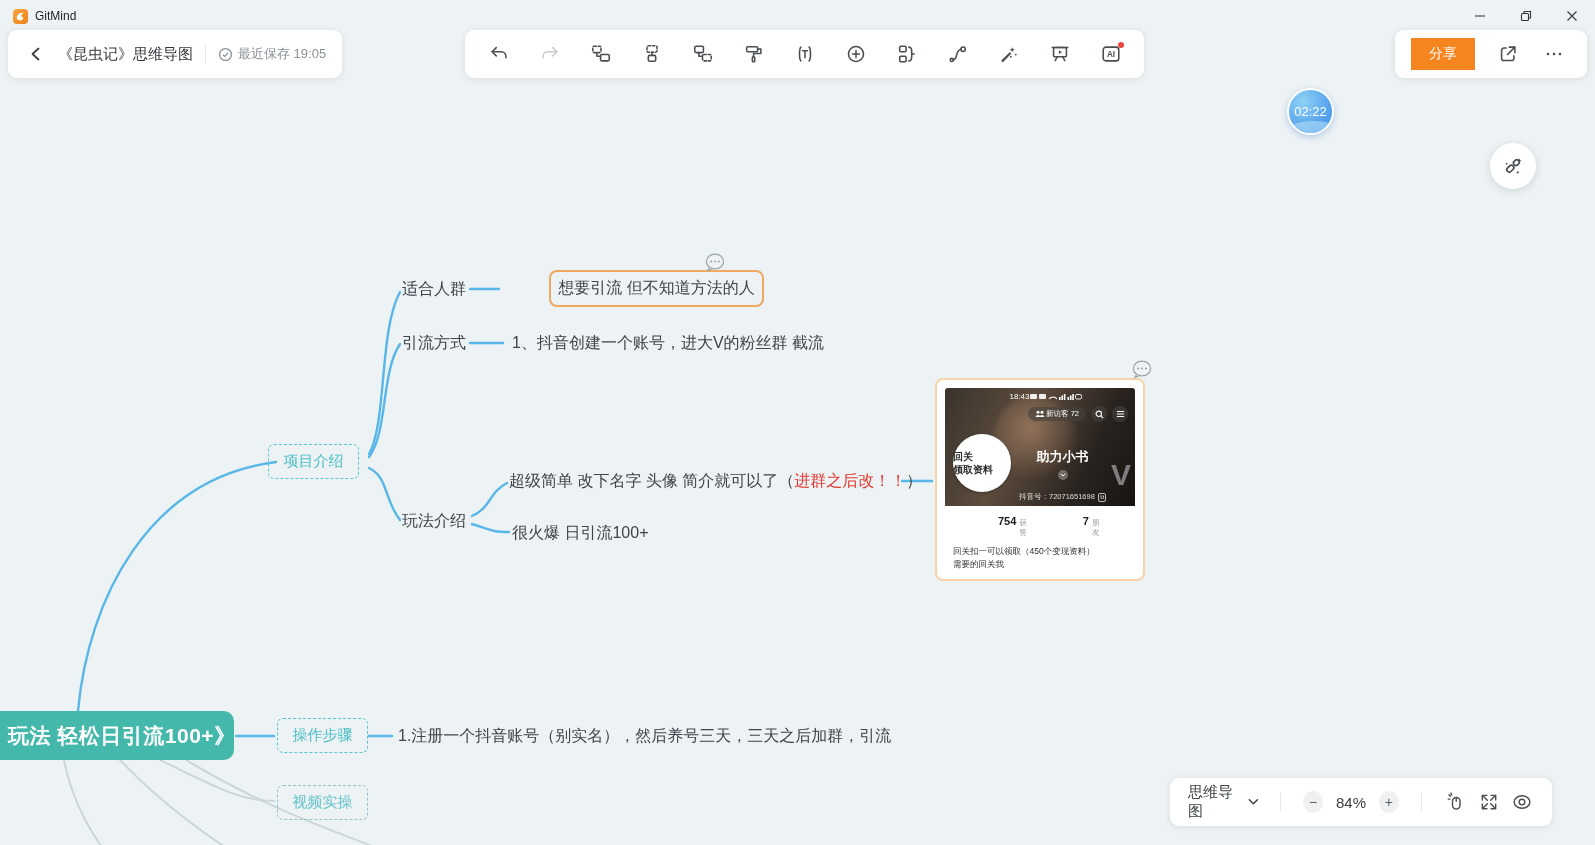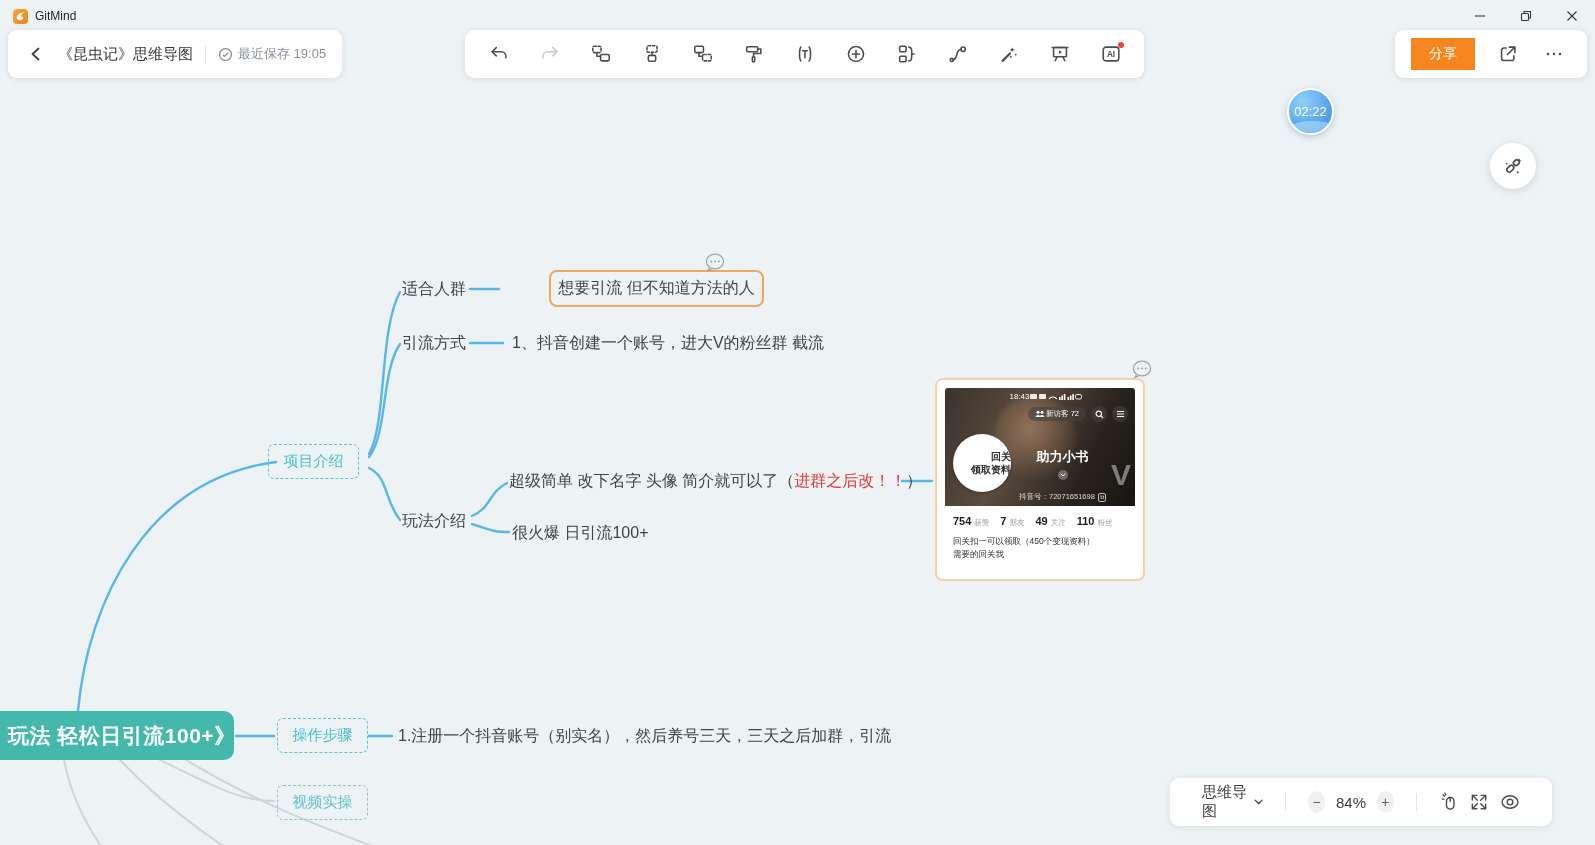--- a/index.html
+++ b/index.html
@@ -79,37 +79,37 @@
                        filter:blur(2px); }
   .phone-v { position:absolute; right:4px; top:70px; color:rgba(205,205,215,.55); font-size:30px; font-weight:bold; }
   .status-row { position:relative; display:flex; justify-content:center; align-items:center; padding:4px 7px 0 18px; }
   .status-row .ptime { color:#fff; font-size:8px; }
   .visitor-row { position:relative; display:flex; justify-content:flex-end; align-items:center; gap:5px; padding:5px 7px 0 0; }
   .visitor-pill { display:flex; align-items:center; gap:1px; background:rgba(70,66,62,.62); border-radius:9px;
                   padding:2px 7px; color:#fff; font-size:7.5px; }
   .round-btn { width:16px; height:16px; border-radius:50%; background:rgba(70,66,62,.62);
                display:flex; align-items:center; justify-content:center; }
   .pavatar { position:absolute; left:8px; top:46px; width:58px; height:58px; border-radius:50%; background:#fff;
-             display:flex; flex-direction:column; align-items:flex-end; justify-content:center; box-shadow:0 1px 3px rgba(0,0,0,.3); }
+             display:flex; flex-direction:column; align-items:flex-start; justify-content:center; box-shadow:0 1px 3px rgba(0,0,0,.3); }
   .pavatar span { color:#2e2e2e; font-size:10px; font-weight:bold; line-height:1.35; }
   .pname-block { position:absolute; left:74px; top:60px; }
   .pname { display:flex; align-items:center; gap:4px; color:#fff; font-size:13px; font-weight:bold;flex-direction:column; }
   .caret-circle { width:10px; height:10px; border-radius:50%; background:rgba(255,255,255,.3); display:flex; align-items:center; justify-content:center; }
   .puid { margin-top:12px; color:rgba(255,255,255,.82); font-size:7.5px; display:flex; align-items:center; gap:3px; }
   .copy-badge { display:inline-block; border:0.5px solid rgba(255,255,255,.7); border-radius:2px; font-size:6px; padding:0 1px; }
   .phone-bottom { padding:9px 8px 0 8px; }
   .stats-row { display:flex; gap:11px; align-items:baseline; }
-  .stat { display:flex; gap:3px; align-items:baseline; }
+  .stat { display:flex; gap:3px; align-items:baseline;margin-left:45px; }
   .stat b { font-size:11px; color:#1d1d1d; }
   .stat i { font-style:normal; font-size:7.5px; color:#9b9b9b; }
   .bio { margin-top:7px; font-size:8.5px; color:#2d2d2d; line-height:1.55; }
   .tagrow { margin-top:5px; }
 
   
-  .viewbar { left:1170px; top:778px; width:382px; height:48px; display:flex; align-items:center; padding:0 32px; gap:10px; }
+  .viewbar { left:1170px; top:778px; width:382px; height:48px; display:flex; align-items:center; padding:0 18px; gap:10px; }
   .mode-select { display:flex; align-items:center; gap:6px; cursor:pointer; }
   .mode-select span { font-size:15px; color:#3c4043; }
   .zoom-circle { width:22px; height:22px; border-radius:50%; background:#eef0f2; color:#5a5f64; display:flex;
                  align-items:center; justify-content:center; font-size:14px; cursor:pointer; }
   .zoom-val { font-size:15px; color:#3c4043; width:40px; text-align:center; }
   .vb-icon { width:26px; height:26px; display:flex; align-items:center; justify-content:center; cursor:pointer; }
   .vb-icon svg { stroke:#4a4d52; fill:none; stroke-width:1.7; stroke-linecap:round; stroke-linejoin:round; }
 </style>
 </head>
 <body>

